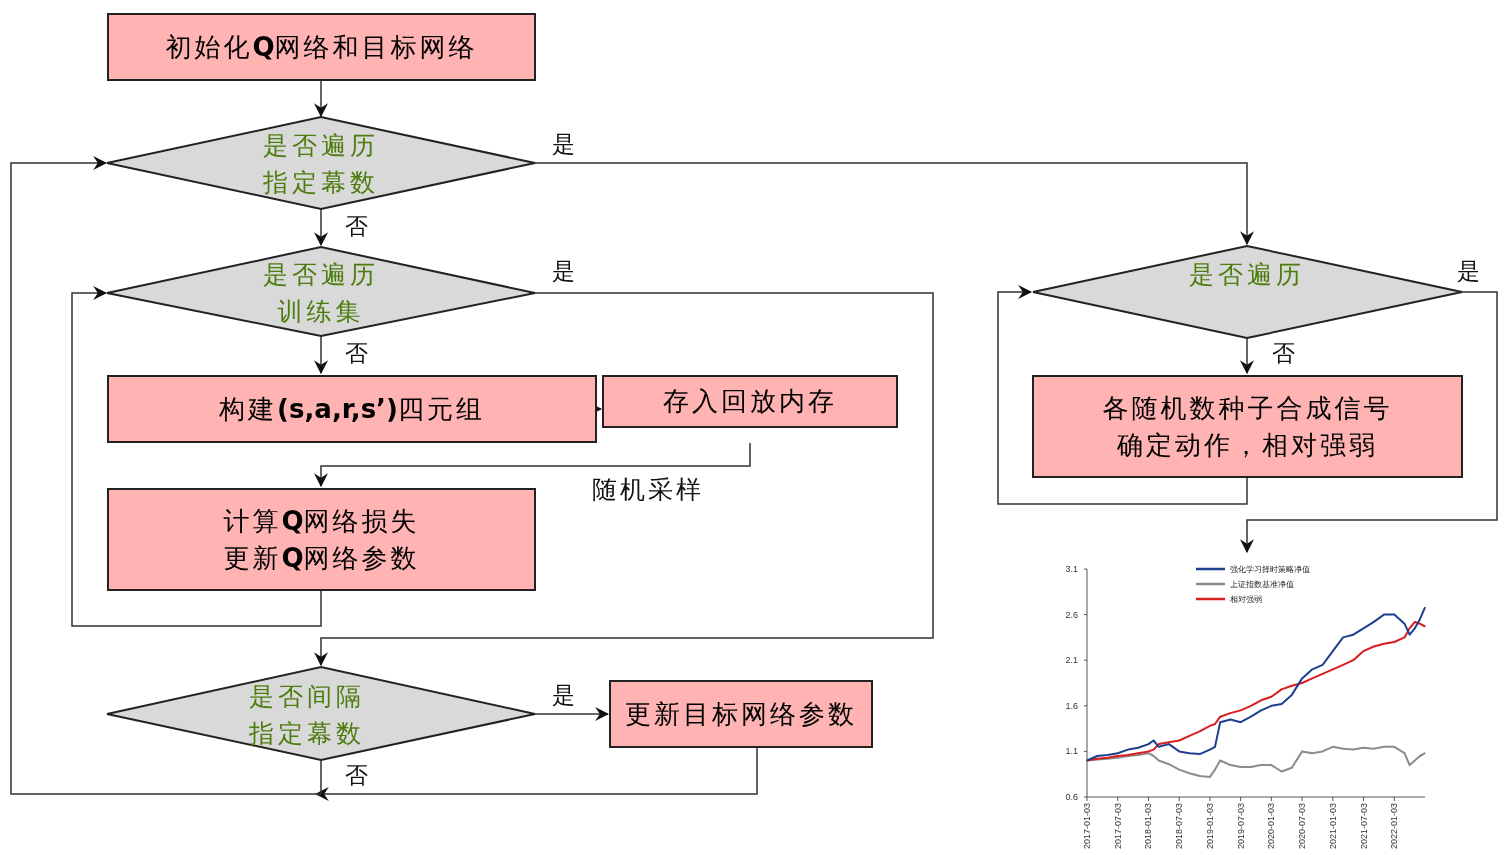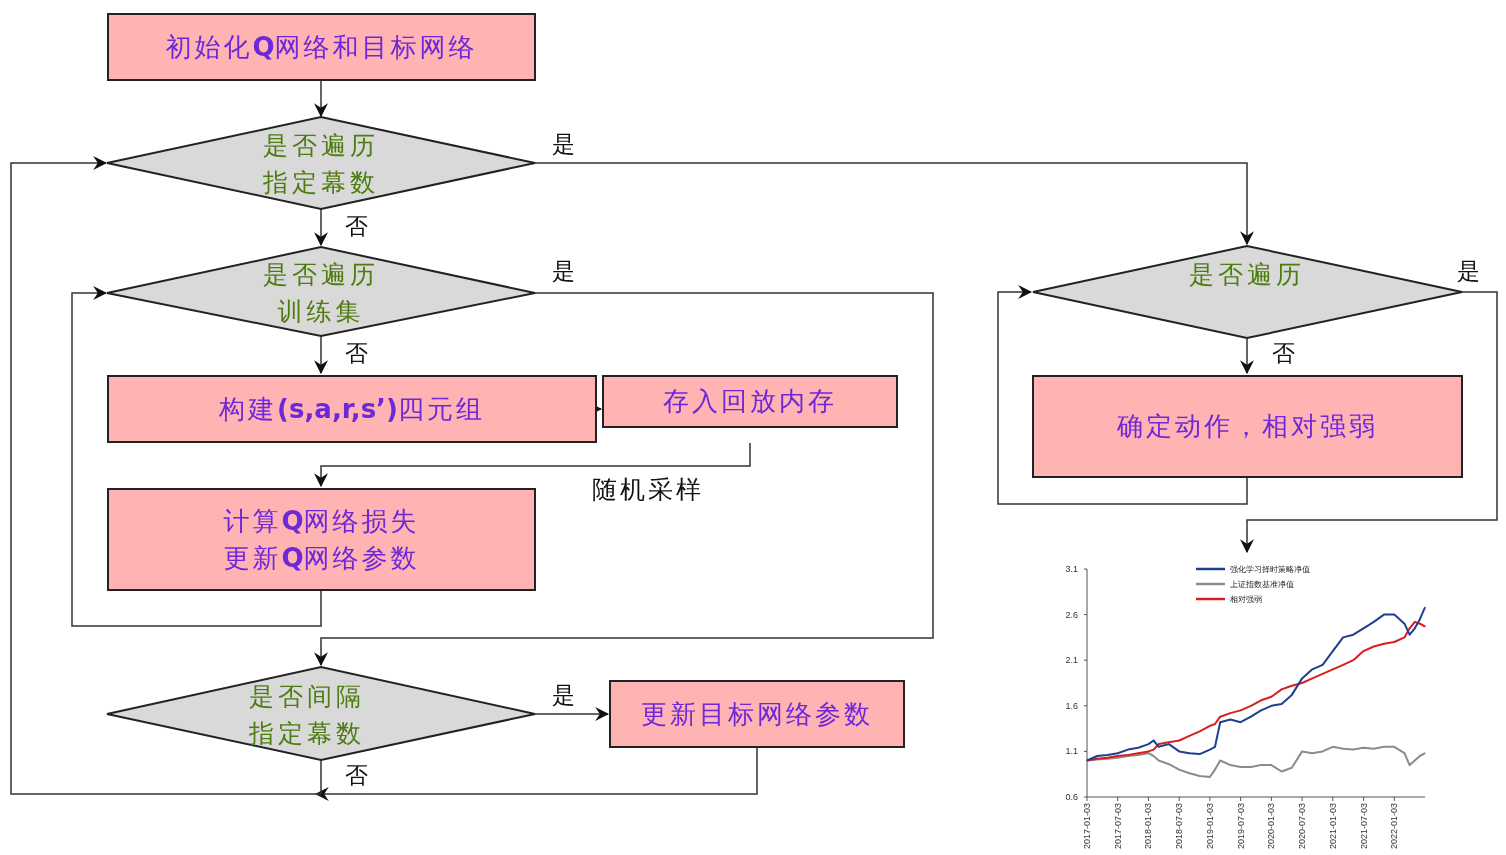--- a/index.html
+++ b/index.html
@@ -2,21 +2,21 @@
 <html><head>
 <meta charset="utf-8">
 <style>
   html, body { margin:0; padding:0; background:#ffffff; }
   body { width:1506px; height:855px; position:relative; overflow:hidden;
          font-family:"DejaVu Serif", serif; color:#111; }
   svg#flow { position:absolute; left:0; top:0; }
   .box { position:absolute; background:#ffb3b3; border:2px solid #222;
          box-sizing:border-box; display:flex; flex-direction:column;
          align-items:center; justify-content:center; text-align:center;
-         font-size:26px; line-height:37px; letter-spacing:3px; color:#6d28d9; }
+         font-size:26px; line-height:37px; letter-spacing:3px; color:#000000; }
   .box b, .box .q { font-family:"DejaVu Sans", sans-serif; font-weight:bold; letter-spacing:0; }
   .dlabel { position:absolute; text-align:center; font-size:25px; line-height:37px;
             letter-spacing:4px; color:#4d7c0f; width:200px; }
   .lbl { position:absolute; font-size:23px; color:#111; }
   .chart-text { font-family:"Liberation Sans", sans-serif; fill:#333; }
   .legend-text { font-family:"DejaVu Serif", serif; fill:#222; }
 </style>
 </head>
 <body>
 
@@ -75,25 +75,26 @@
 
 <div class="box" style="left:602px;top:375px;width:296px;height:53px;">
   <div>存入回放内存</div>
 </div>
 
 <div class="box" style="left:107px;top:488px;width:429px;height:103px;">
   <div><span>计算</span><span class="q">Q</span><span>网络损失</span></div>
   <div><span>更新</span><span class="q">Q</span><span>网络参数</span></div>
 </div>
 
-<div class="box" style="left:609px;top:680px;width:296px;height:68px;">
+<div class="box" style="left:609px;top:680px;width:264px;height:68px;">
   <div>更新目标网络参数</div>
 </div>
 
 <div class="box" style="left:1032px;top:375px;width:431px;height:103px;">
+  <div>各随机数种子合成信号</div>
   <div>确定动作，相对强弱</div>
 </div>
 
 <div class="dlabel" style="left:221px;top:127px;">
   <div>是否遍历</div>
   <div>指定幕数</div>
 </div>
 <div class="dlabel" style="left:221px;top:256px;">
   <div>是否遍历</div>
   <div>训练集</div>

